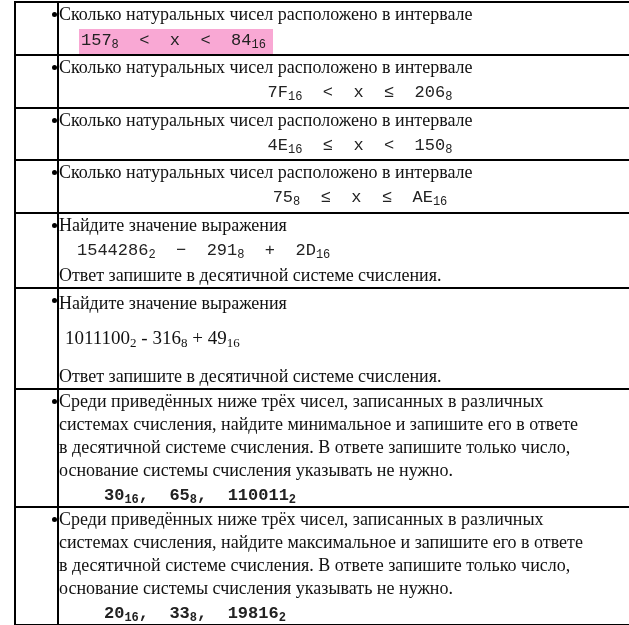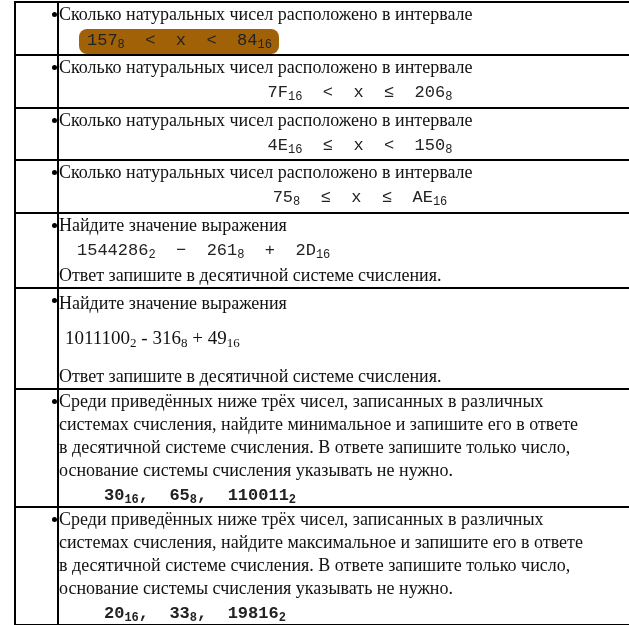--- a/index.html
+++ b/index.html
@@ -56,24 +56,23 @@
   .formula sub {
     font-size: 12px;
     line-height: 1;
     vertical-align: baseline;
     position: relative;
     top: 3px;
   }
   .formula-block { margin: 4px 0 0 22px; text-align: center; }
   .hl {
     display: inline-block;
-    background: #a16207;
-    padding: 2px 7px 3px 8px;
+    background: #f9a8d4;
+    padding: 2px 7px 3px 2px;
     margin: 3px 0 0 20px;
-    border-radius: 8px;
   }
   .r5-formula { margin: 4px 0 0 18px; }
   .note { margin-top: 3px; }
   .r6-line1 { margin-top: 3px; }
   .r6-formula {
     font-family: "Liberation Serif", serif;
     font-size: 19px;
     margin: 11px 0 0 6px;
     white-space: pre;
   }
@@ -129,21 +128,21 @@
       <td class="content-cell">
         <span class="line">Сколько натуральных чисел расположено в интервале</span>
         <div class="formula formula-block"><span>75</span><sub>8</sub><span>  ≤  x  ≤  </span><span>AE</span><sub>16</sub></div>
       </td>
     </tr>
 
     <tr class="h72">
       <td class="marker-cell"><span class="bullet"></span></td>
       <td class="content-cell">
         <span class="line">Найдите значение выражения</span>
-        <div class="formula r5-formula"><span>1544286</span><sub>2</sub><span>  −  </span><span>261</span><sub>8</sub><span>  +  </span><span>2D</span><sub>16</sub></div>
+        <div class="formula r5-formula"><span>1544286</span><sub>2</sub><span>  −  </span><span>291</span><sub>8</sub><span>  +  </span><span>2D</span><sub>16</sub></div>
         <div class="line note">Ответ запишите в десятичной системе счисления.</div>
       </td>
     </tr>
 
     <tr class="h95">
       <td class="marker-cell"><span class="bullet"></span></td>
       <td class="content-cell">
         <span class="line r6-line1">Найдите значение выражения</span>
         <div class="r6-formula"><span>1011100</span><sub>2</sub><span> - </span><span>316</span><sub>8</sub><span> + </span><span>49</span><sub>16</sub></div>
         <div class="line r6-note">Ответ запишите в десятичной системе счисления.</div>

